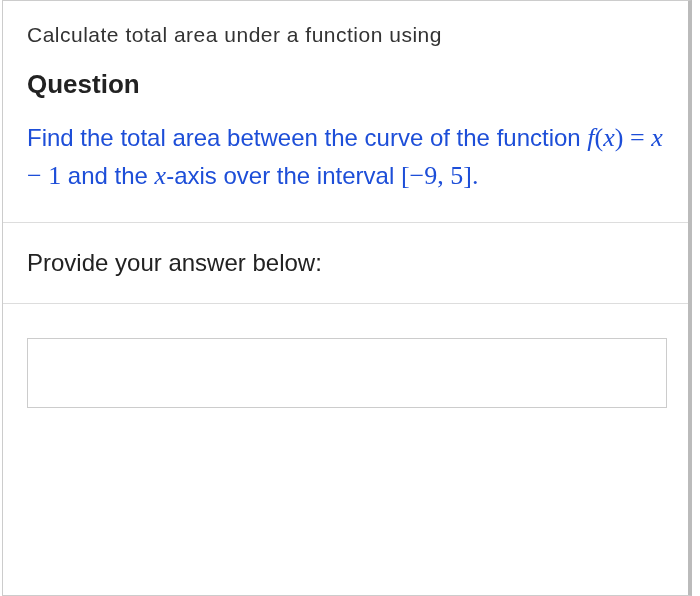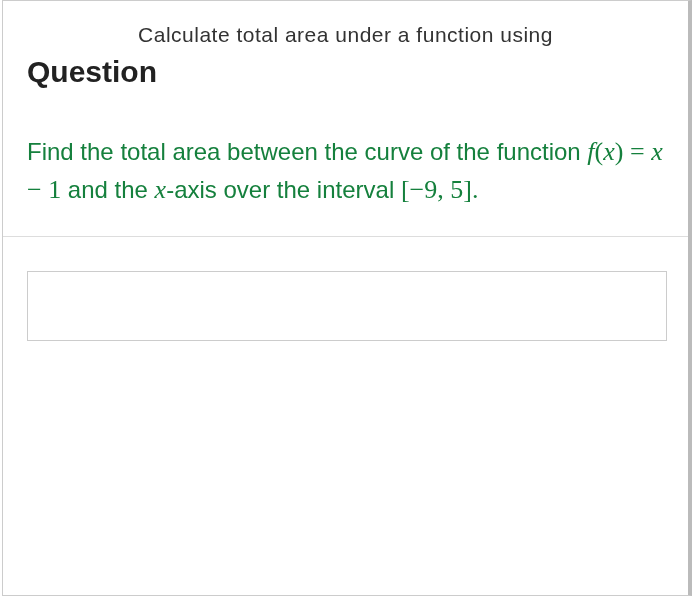--- a/index.html
+++ b/index.html
@@ -24,48 +24,47 @@
     }
     .section-top {
       padding: 22px 24px 28px 24px;
       border-bottom: 1px solid #ddd;
       position: relative;
     }
     .line1 {
       font-size: 21px;
       color: #333;
       letter-spacing: 0.5px;
-      margin-bottom: 8px;
-      text-align: center;
+      margin-bottom: 14px;
     }
     .overlap-wrap {
       position: relative;
       height: 42px;
     }
     .line2 {
       font-size: 20px;
       color: #333;
       letter-spacing: 0.5px;
       position: absolute;
       top: -2px;
       left: 0;
     }
     .question-heading {
-      font-size: 30px;
+      font-size: 26px;
       font-weight: bold;
       color: #222;
       position: absolute;
-      top: 0;
+      top: 8px;
       left: 0;
     }
     .body-text {
       font-size: 24px;
-      color: #15803d;
+      color: #1d4ed8;
       line-height: 1.45;
-      margin-top: 36px;
+      margin-top: 16px;
     }
     .math-i {
       font-family: 'Times New Roman', Times, serif;
       font-style: italic;
       font-size: 26px;
     }
     .math-r {
       font-family: 'Times New Roman', Times, serif;
       font-size: 26px;
     }
@@ -94,16 +93,19 @@
   <div class="section-top">
     <div class="line1">Calculate total area under a function using</div>
     <div class="overlap-wrap">
       <div class="question-heading">Question</div>
     </div>
     <div class="body-text">
       <span>Find the total area between the curve of the function</span>
       <span class="math-i">f</span><span class="math-r">(</span><span class="math-i">x</span><span class="math-r">)</span><span class="math-r"> = </span><span class="math-i">x</span><span class="math-r"> − 1</span><span> and the </span><span class="math-i">x</span><span>-axis over the interval </span><span class="math-r">[−9, 5].</span>
     </div>
   </div>
+  <div class="section-mid">
+    <span>Provide your answer below:</span>
+  </div>
   <div class="section-input">
     <input type="text" class="answer-input" placeholder="" style="">
   </div>
 </div>
 
 </body></html>

